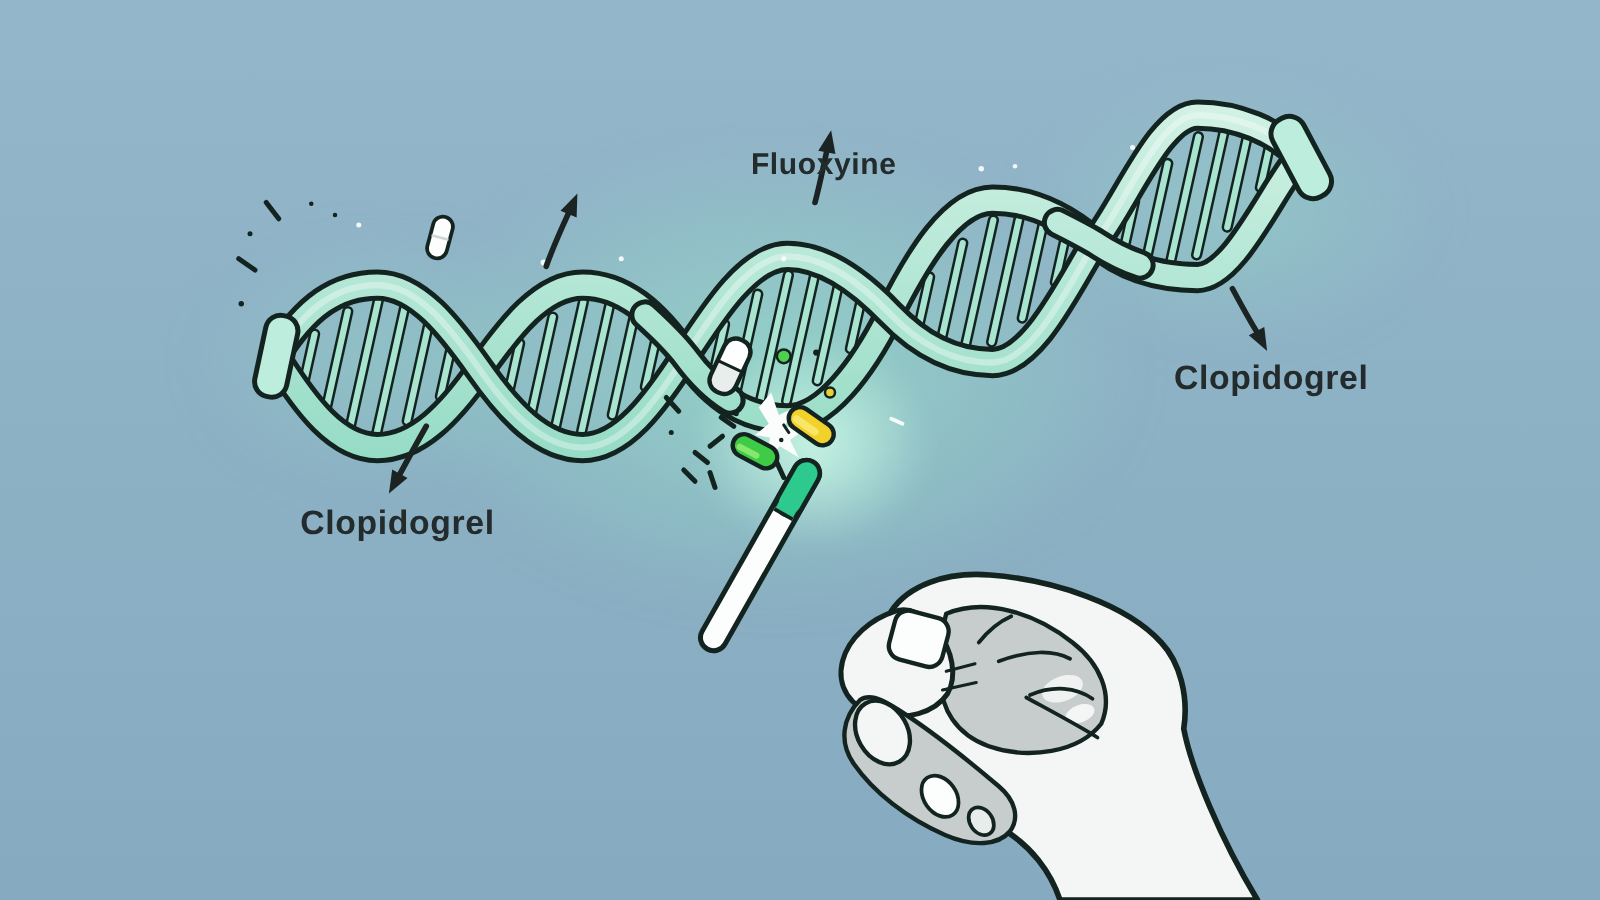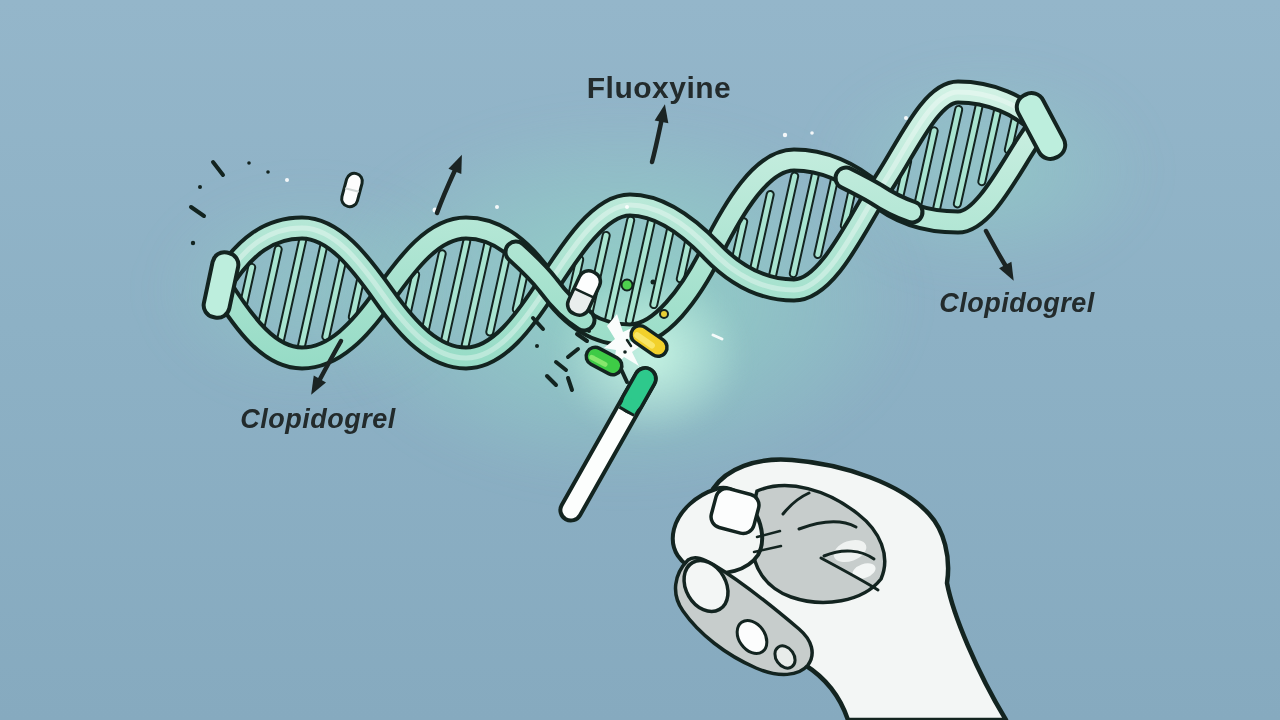--- a/index.html
+++ b/index.html
@@ -12,22 +12,22 @@
   #glow-main {left:210px; top:40px;  width:820px; height:520px; background:radial-gradient(closest-side, rgba(150,232,200,.60), rgba(150,232,200,0) 72%); filter:blur(18px);}
   #glow-core {left:515px; top:235px; width:270px; height:240px; background:radial-gradient(closest-side, rgba(208,252,232,.85), rgba(208,252,232,0) 70%); filter:blur(10px);}
   #glow-right{left:745px; top:15px;  width:480px; height:310px; background:radial-gradient(closest-side, rgba(150,232,200,.35), rgba(150,232,200,0) 70%); filter:blur(20px);}
   #glow-left {left:85px;  top:140px; width:450px; height:300px; background:radial-gradient(closest-side, rgba(150,232,200,.33), rgba(150,232,200,0) 70%); filter:blur(20px);}
   svg{position:absolute; left:0; top:0;}
   .label{
     position:absolute; transform:translate(-50%,-50%);
     color:var(--label-text,#232b2c); font-weight:700; letter-spacing:.5px;
     white-space:nowrap; user-select:none;
   }
-  .label.big{font-size:30px;}
-  .label.med{font-size:27px;font-style:italic;}
+  .label.big{font-size:24px;margin-top:44px;}
+  .label.med{font-size:27px;}
   
   .strand-o{fill:none; stroke:var(--dna-outline,#132420); stroke-width:25; stroke-linecap:round;}
   .strand-i{fill:none; stroke:url(#mintGrad); stroke-width:17; stroke-linecap:round;}
   .strand-hl{fill:none; stroke:rgba(255,255,255,.35); stroke-width:5; stroke-linecap:round;}
   .rung-o{stroke:var(--dna-outline,#132420); stroke-linecap:round;}
   .rung-i{stroke:var(--dna-rung,#a8e4d0); stroke-linecap:round;}
   .ink{stroke:var(--dna-outline,#132420);}
   .arrow{stroke:var(--arrow,#1b2423); stroke-width:4.5; fill:none; stroke-linecap:round;}
   .arrowhead{fill:var(--arrow,#1b2423);}
 </style>

